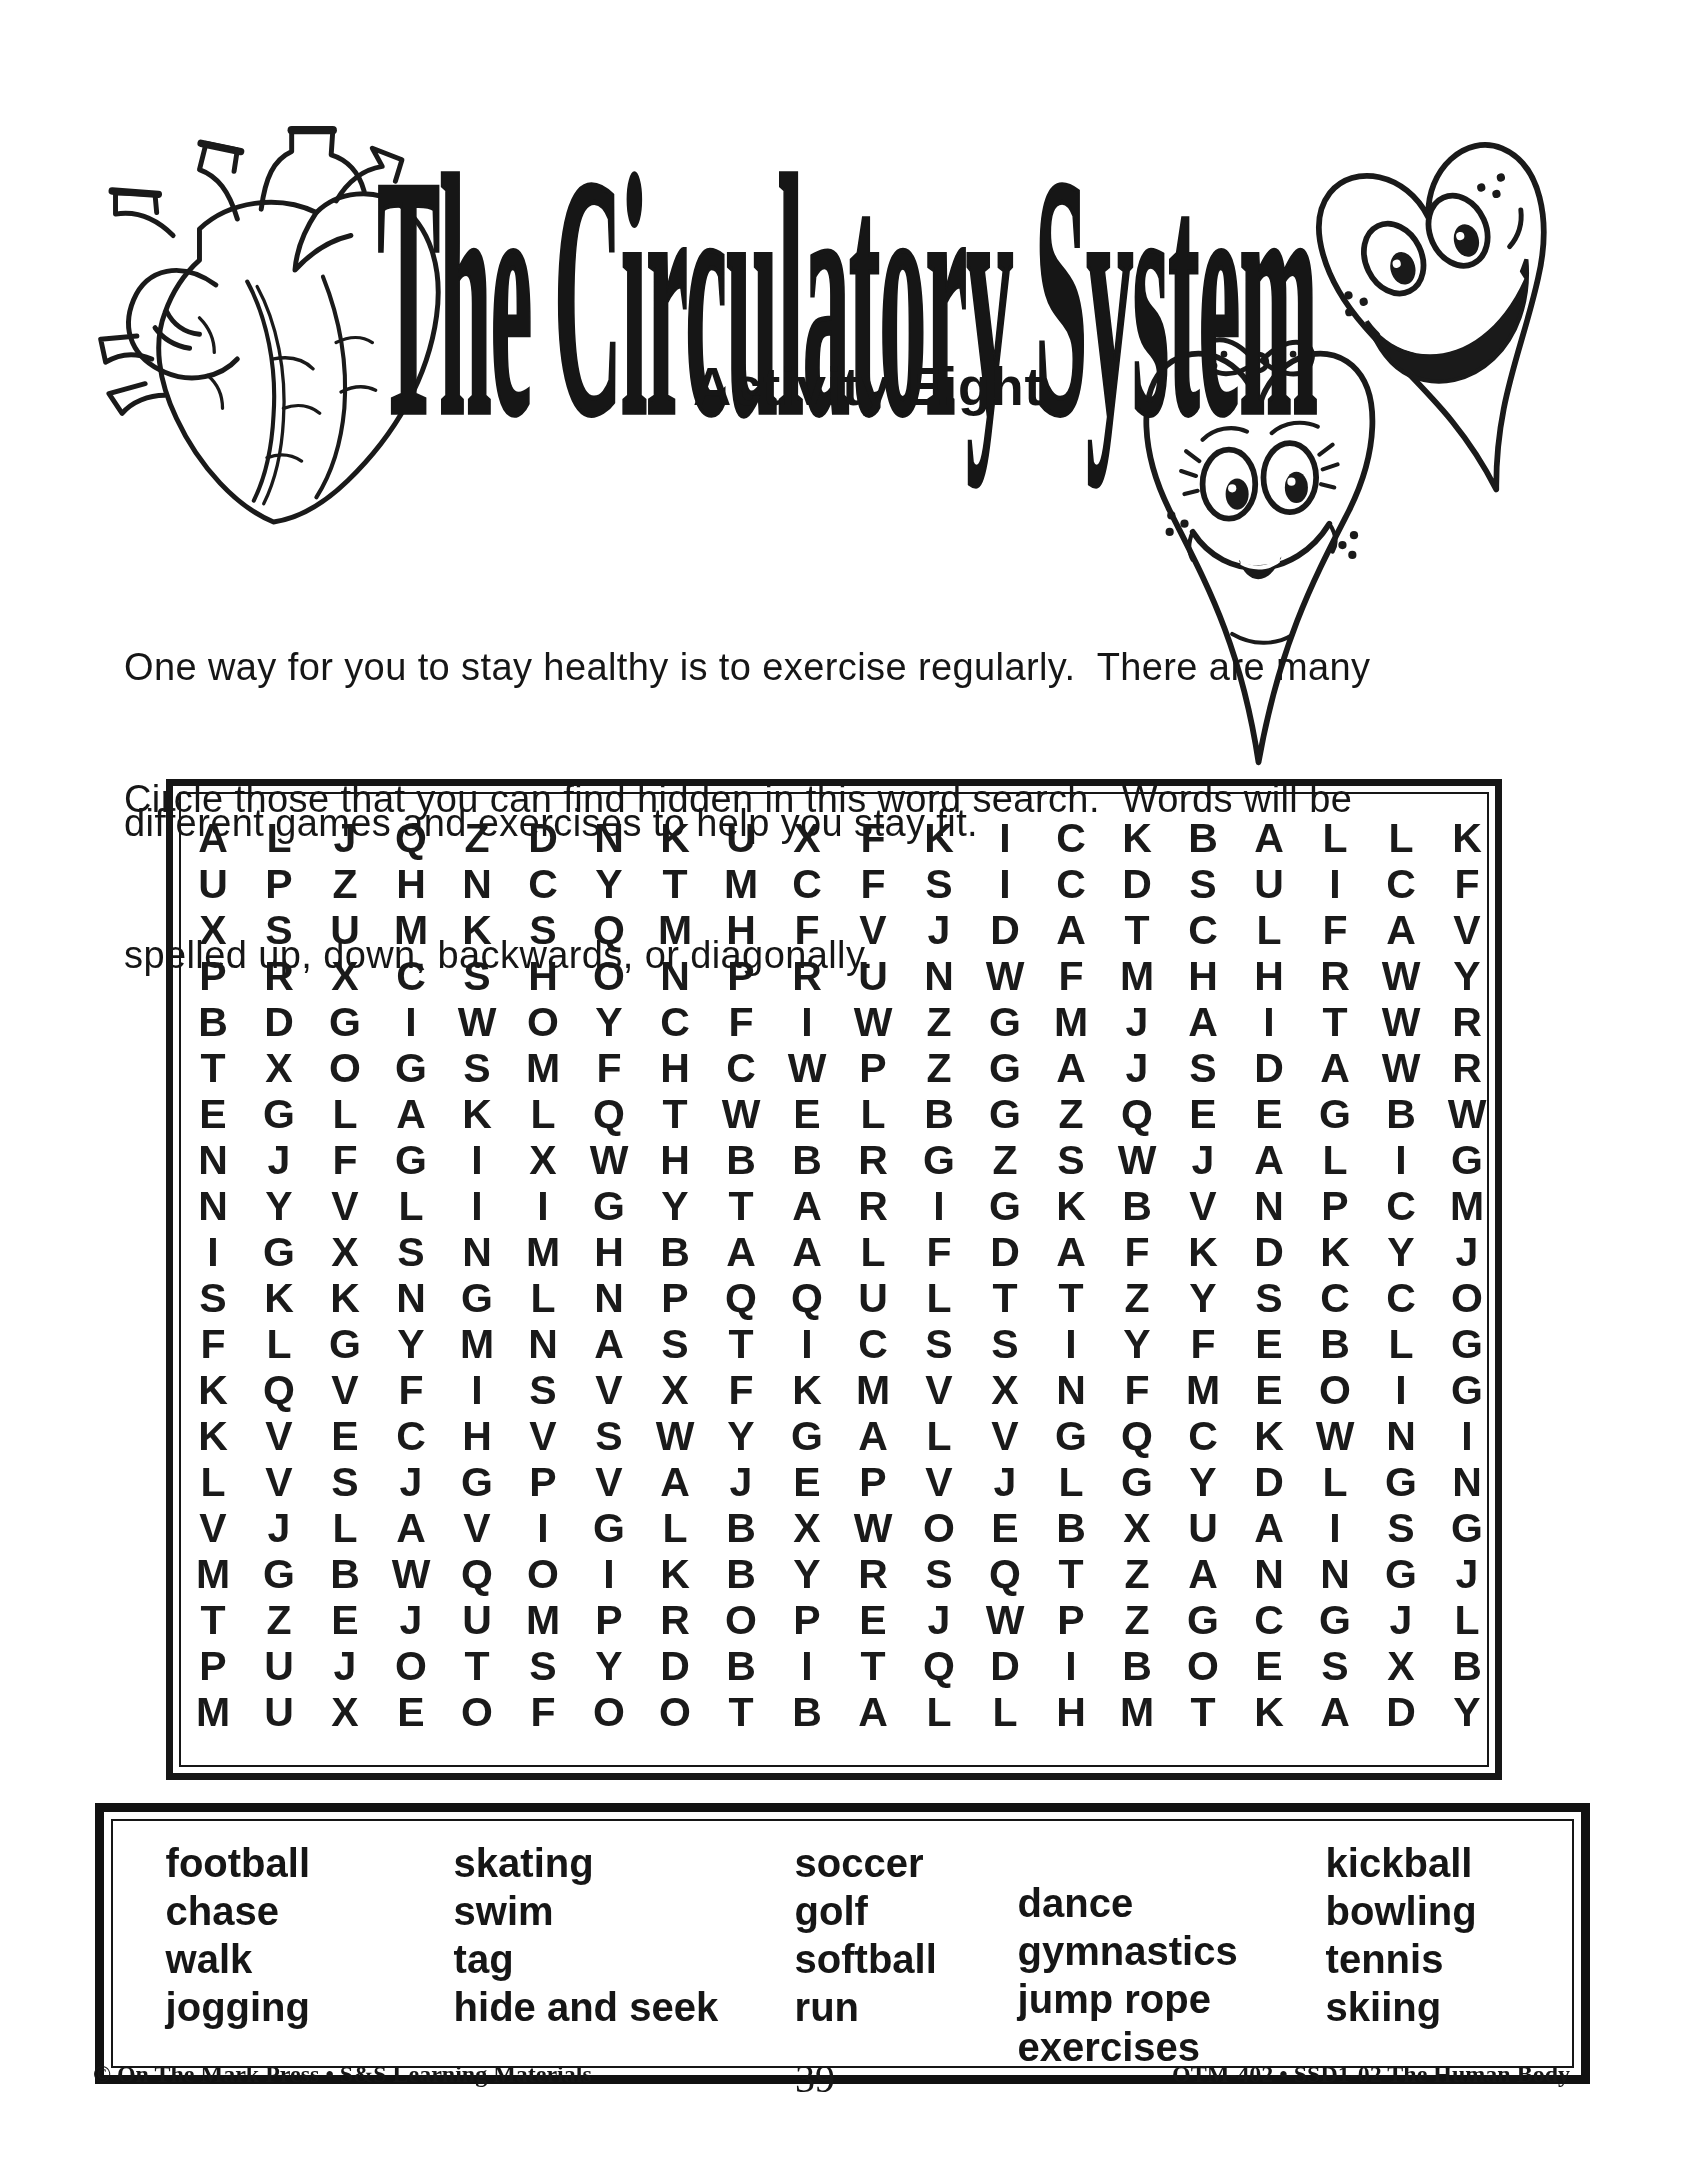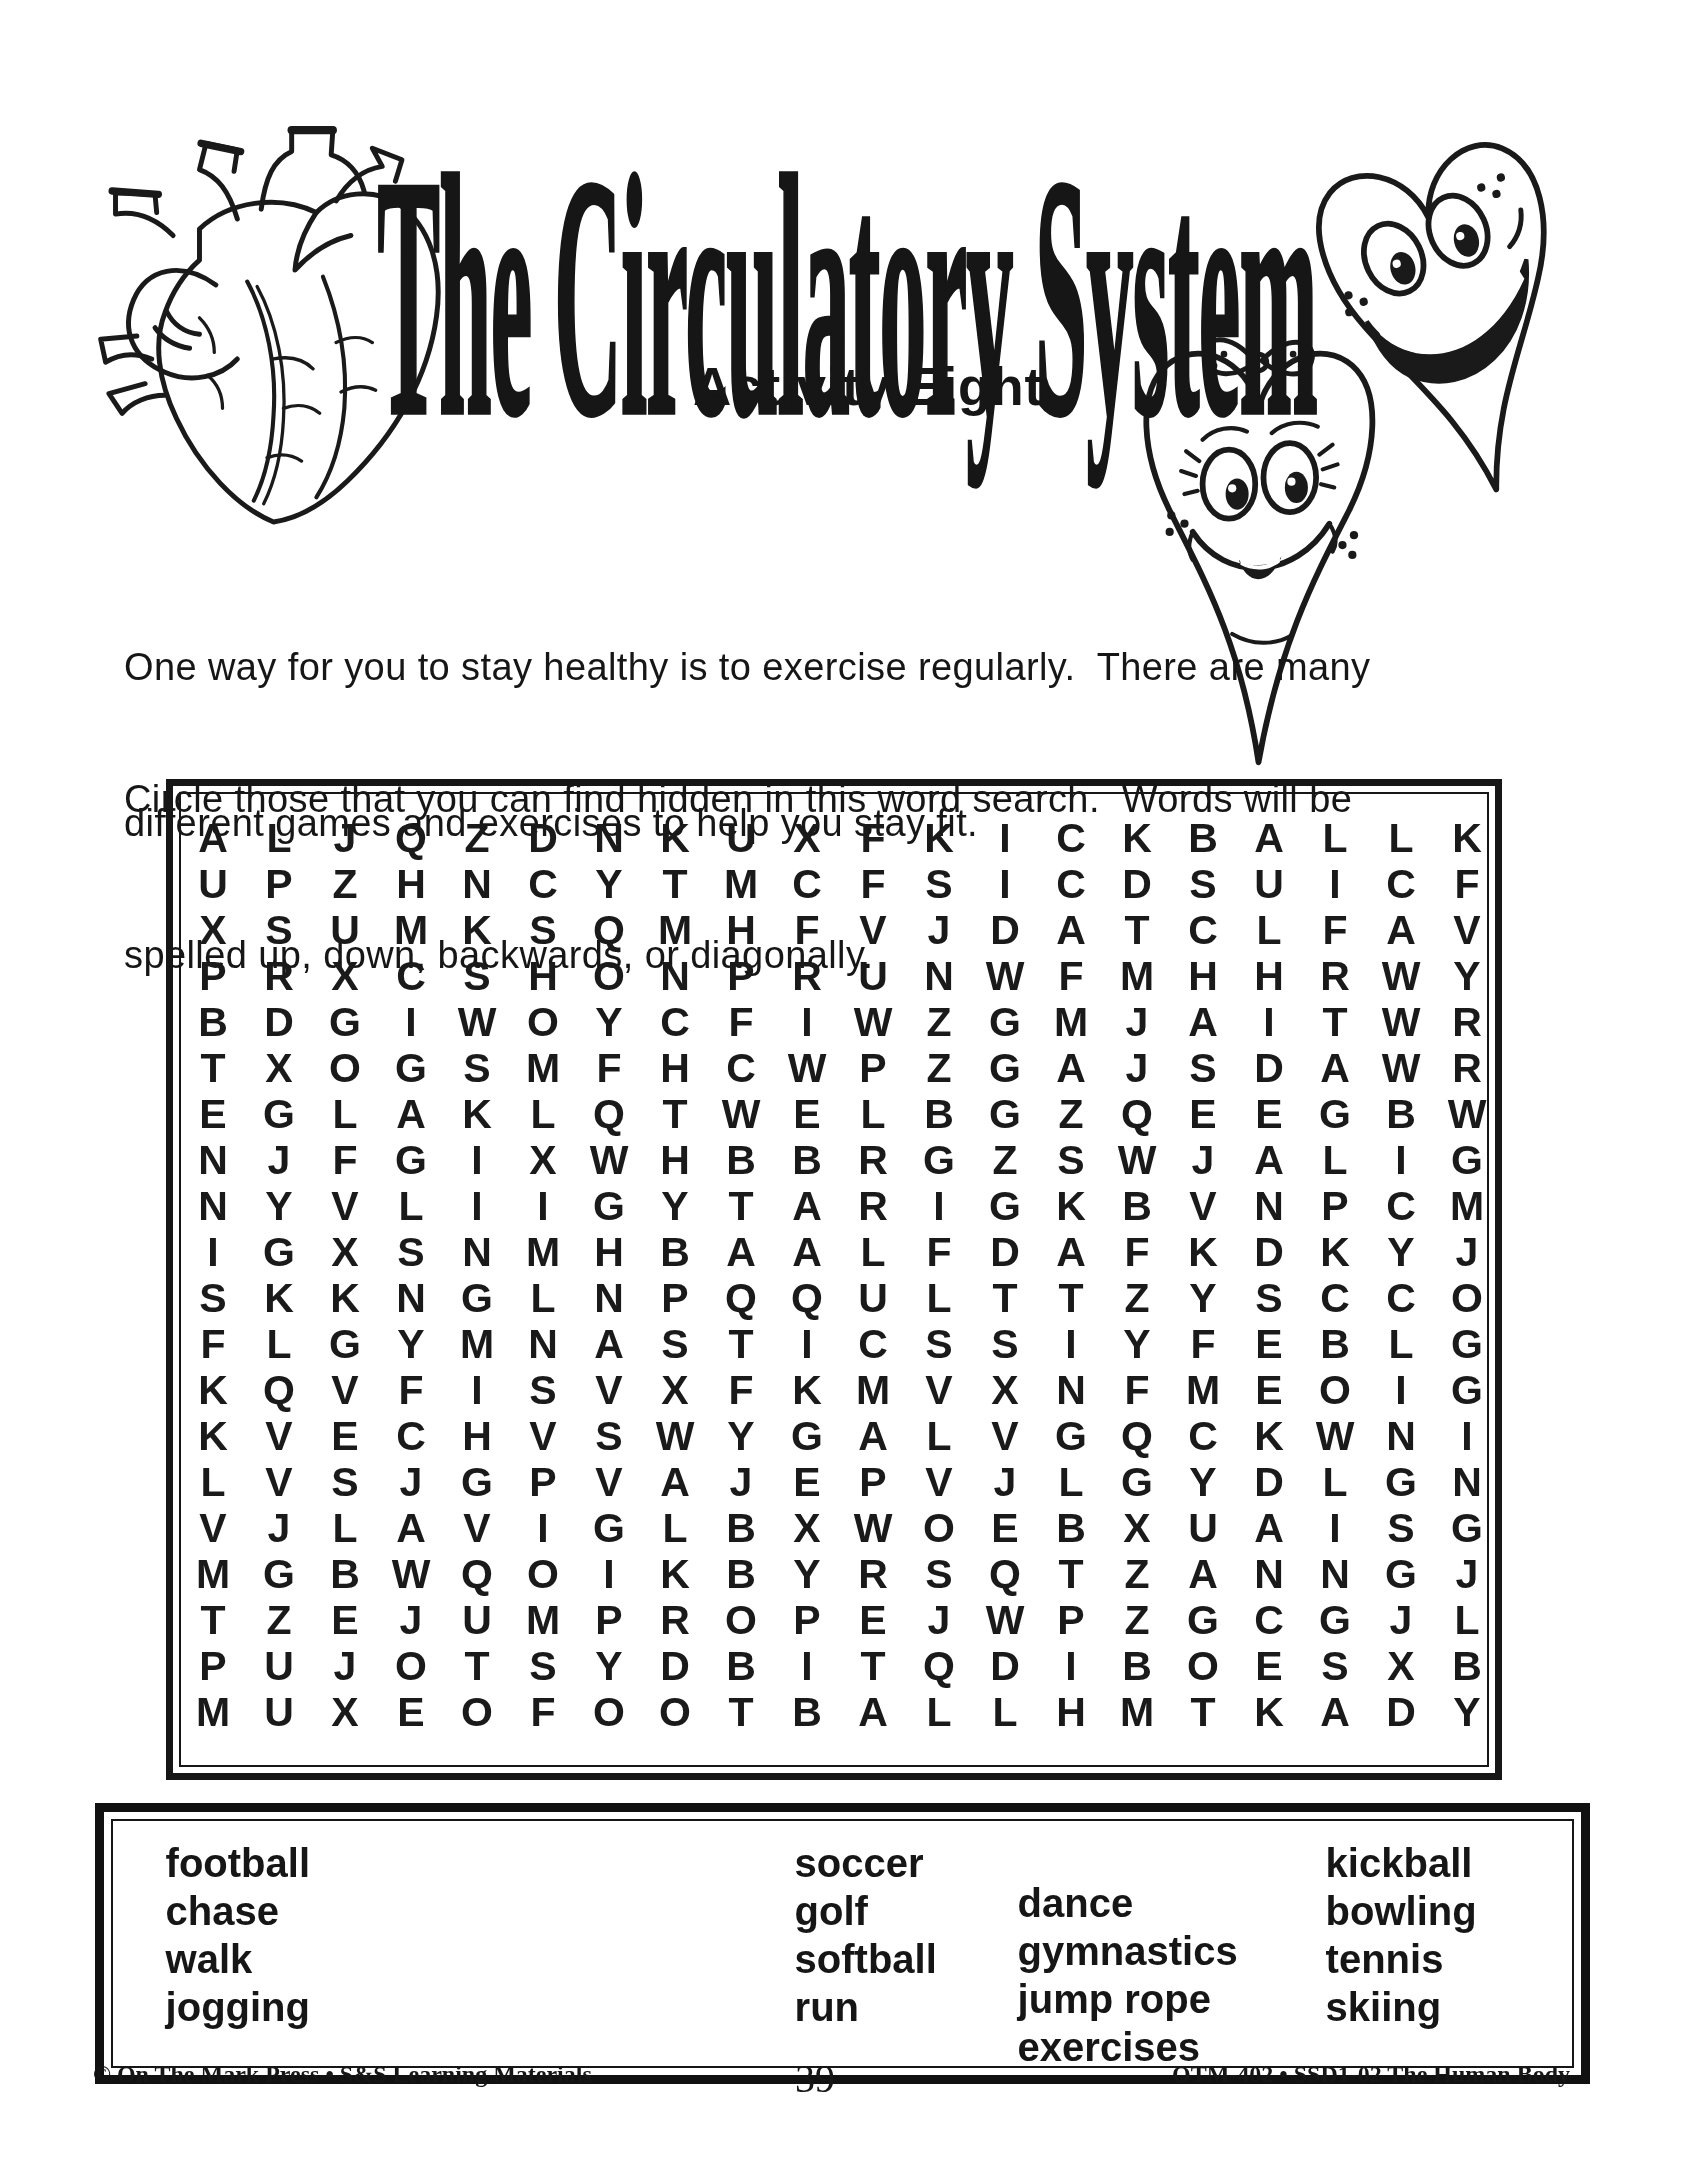--- a/index.html
+++ b/index.html
@@ -599,20 +599,26 @@
   </div>
 
   <div id="wb-box" class="abs">
     <div id="wb-inner">
         <div class="wb-col" id="wb-col-0">
           <div>football</div>
           <div>chase</div>
           <div>walk</div>
           <div>jogging</div>
         </div>
+        <div class="wb-col" id="wb-col-1">
+          <div>skating</div>
+          <div>swim</div>
+          <div>tag</div>
+          <div>hide and seek</div>
+        </div>
         <div class="wb-col" id="wb-col-2">
           <div>soccer</div>
           <div>golf</div>
           <div>softball</div>
           <div>run</div>
         </div>
         <div class="wb-col" id="wb-col-3">
           <div>dance</div>
           <div>gymnastics</div>
           <div>jump rope</div>

